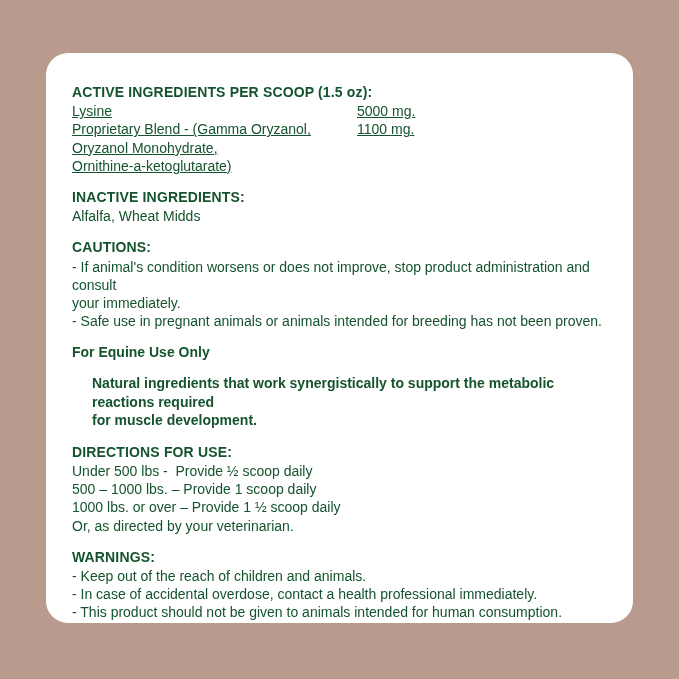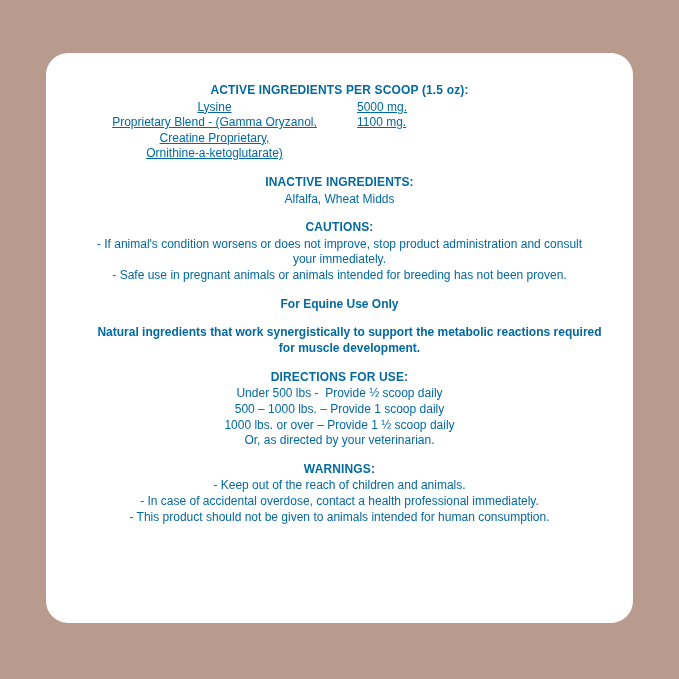--- a/index.html
+++ b/index.html
@@ -18,24 +18,23 @@
     left: 46px;
     top: 53px;
     width: 587px;
     height: 570px;
     background: #ffffff;
     border-radius: 22px;
     box-sizing: border-box;
     padding: 30px 26px 20px 26px;
   }
   .content {
-    color: #0369a1;
-    font-size: 12px;
+    color: #14532d;
+    font-size: 14px;
     line-height: 1.30;
-    text-align: center;
   }
   .section {
     margin-bottom: 13px;
   }
   .section:last-child {
     margin-bottom: 0;
   }
   .heading {
     font-weight: bold;
     letter-spacing: 0.15px;
@@ -74,21 +73,21 @@
       <div class="heading">ACTIVE INGREDIENTS PER SCOOP (1.5 oz):</div>
       <div class="ing-row">
         <span class="ing-name">Lysine</span>
         <span class="ing-amt">5000 mg.</span>
       </div>
       <div class="ing-row">
         <span class="ing-name">Proprietary Blend - (Gamma Oryzanol,</span>
         <span class="ing-amt">1100 mg.</span>
       </div>
       <div class="ing-row">
-        <span class="ing-name">Creatine Proprietary,</span>
+        <span class="ing-name">Oryzanol Monohydrate,</span>
         <span class="ing-amt"></span>
       </div>
       <div class="ing-row">
         <span class="ing-name">Ornithine-a-ketoglutarate)</span>
         <span class="ing-amt"></span>
       </div>
     </div>
 
     <div class="section">
       <div class="heading">INACTIVE INGREDIENTS:</div>

